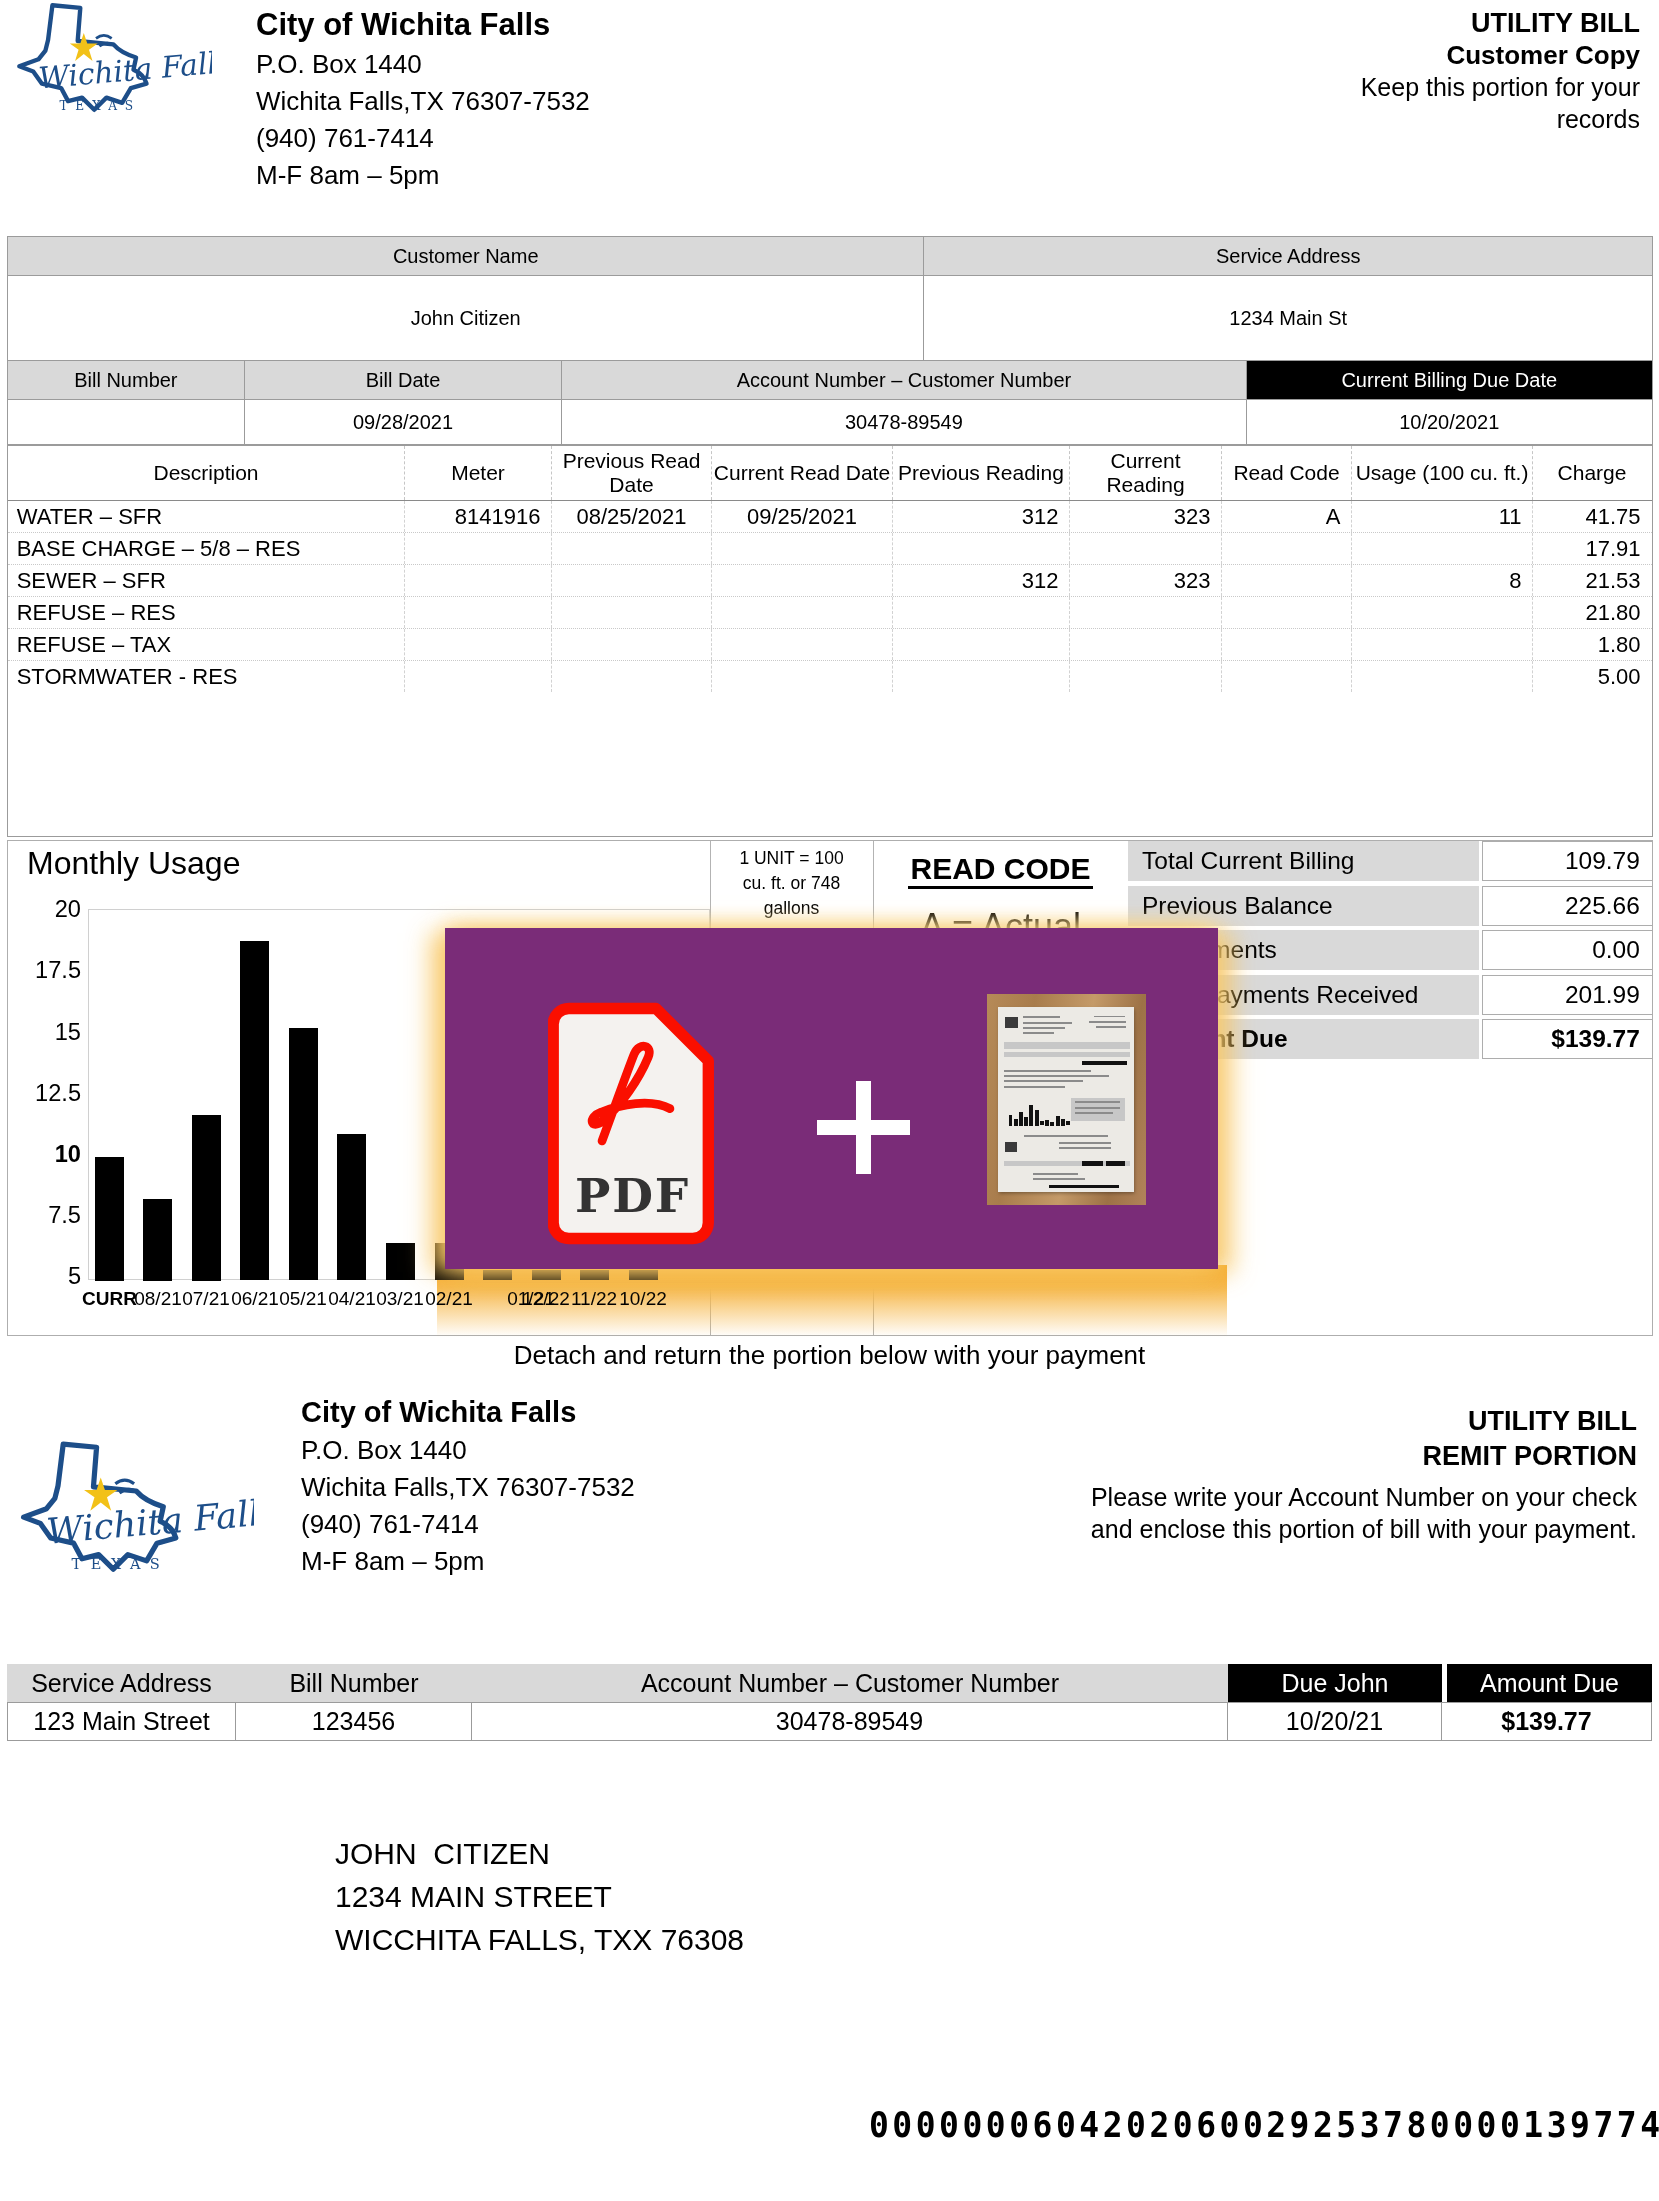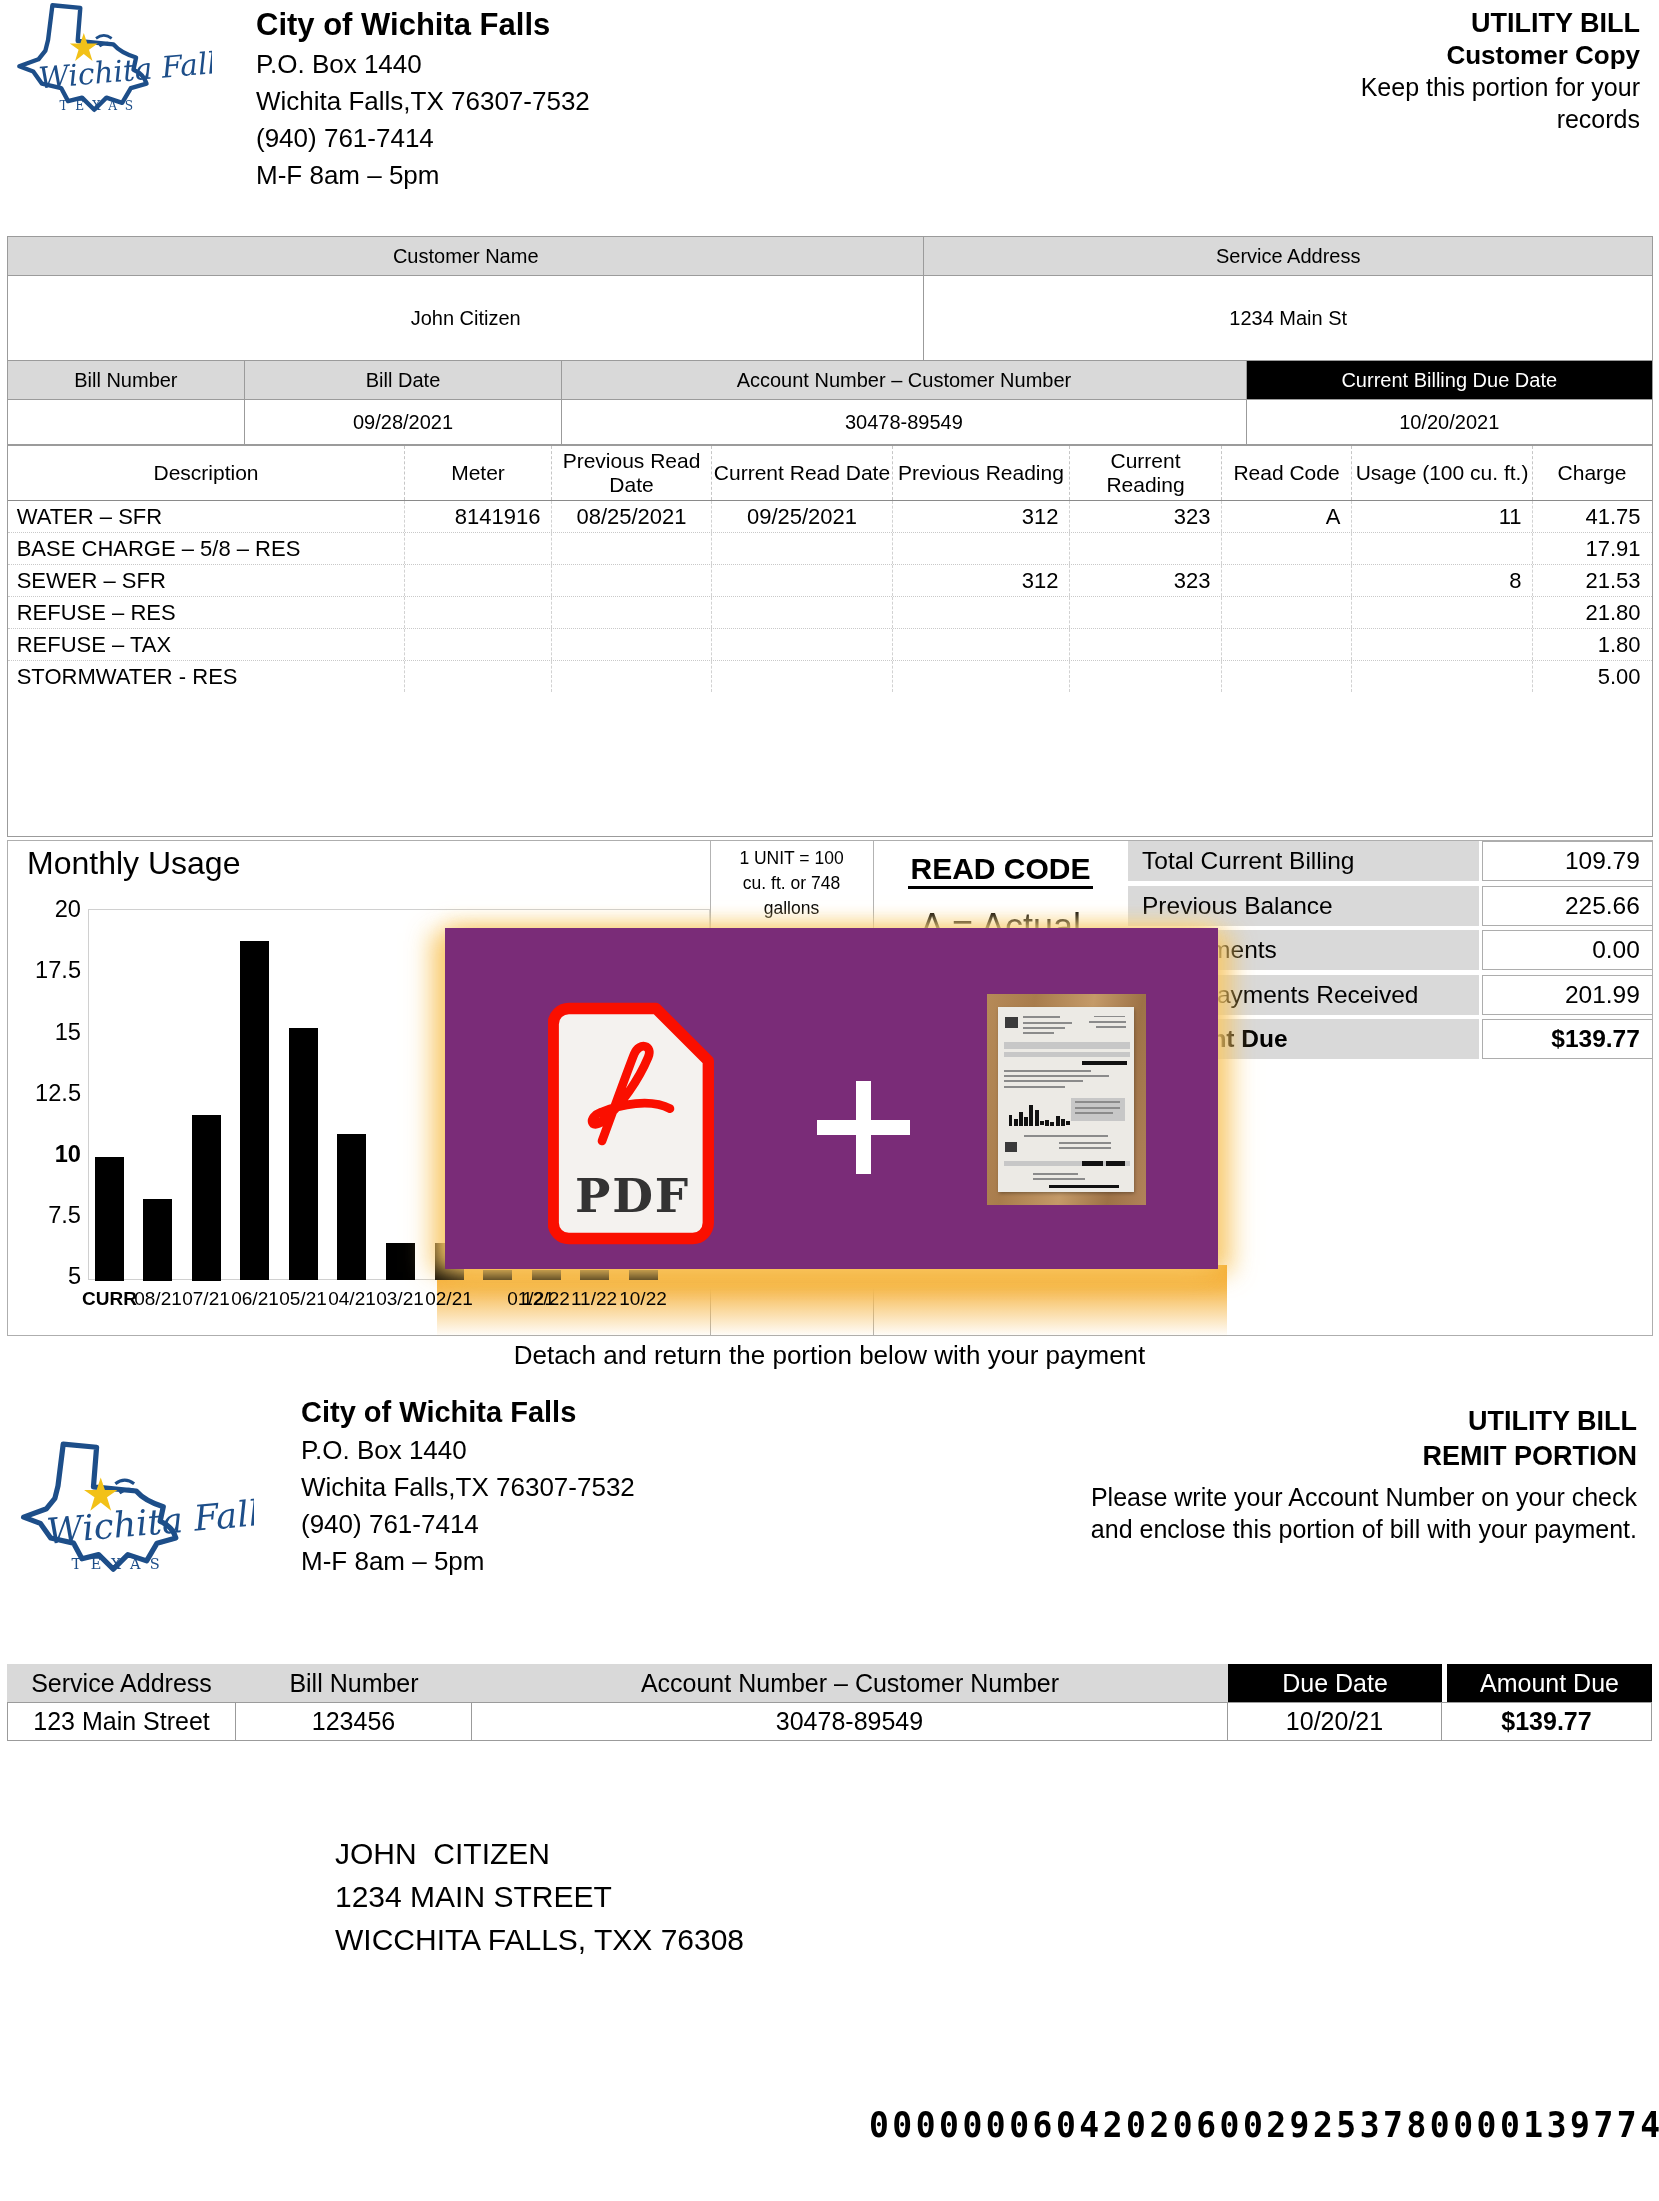--- a/index.html
+++ b/index.html
@@ -355,21 +355,21 @@
     <div class="b">REMIT PORTION</div>
     <div class="n" style="margin-top:7px;">Please write your Account Number on your check</div>
     <div class="n">and enclose this portion of bill with your payment.</div>
   </div>
 
   <div class="abs" id="remit-table">
       <div class="r-row" style="height: 38px;">
         <div class="r-cell" style="width: 229px; background: rgb(217, 217, 217); color: rgb(0, 0, 0);">Service Address</div>
         <div class="r-cell" style="width: 236px; background: rgb(217, 217, 217); color: rgb(0, 0, 0);">Bill Number</div>
         <div class="r-cell" style="width: 756px; background: rgb(217, 217, 217); color: rgb(0, 0, 0);">Account Number – Customer Number</div>
-        <div class="r-cell" style="width: 214px; background: rgb(0, 0, 0); color: rgb(255, 255, 255);">Due Date</div>
+        <div class="r-cell" style="width: 214px; background: rgb(0, 0, 0); color: rgb(255, 255, 255);">Due John</div>
         <div class="r-cell" style="width: 210px; background: rgb(0, 0, 0); color: rgb(255, 255, 255); border-left: 5.2px solid rgb(255, 255, 255);">Amount Due</div>
       </div>
       <div class="r-row" style="height: 39px;">
         <div class="r-cell" style="width: 229px; border: 0.9px solid rgb(155, 155, 155);">123 Main Street</div>
         <div class="r-cell" style="width: 236px; border-top: 0.9px solid rgb(155, 155, 155); border-right: 0.9px solid rgb(155, 155, 155); border-bottom: 0.9px solid rgb(155, 155, 155); border-left: none; border-image: initial;">123456</div>
         <div class="r-cell" style="width: 756px; border-top: 0.9px solid rgb(155, 155, 155); border-right: 0.9px solid rgb(155, 155, 155); border-bottom: 0.9px solid rgb(155, 155, 155); border-left: none; border-image: initial;">30478-89549</div>
         <div class="r-cell" style="width: 214px; border-top: 0.9px solid rgb(155, 155, 155); border-right: 0.9px solid rgb(155, 155, 155); border-bottom: 0.9px solid rgb(155, 155, 155); border-left: none; border-image: initial;">10/20/21</div>
         <div class="r-cell bold" style="width: 210px; border-top: 0.9px solid rgb(155, 155, 155); border-right: 0.9px solid rgb(155, 155, 155); border-bottom: 0.9px solid rgb(155, 155, 155); border-left: none; border-image: initial;">$139.77</div>
       </div>
     </div>

